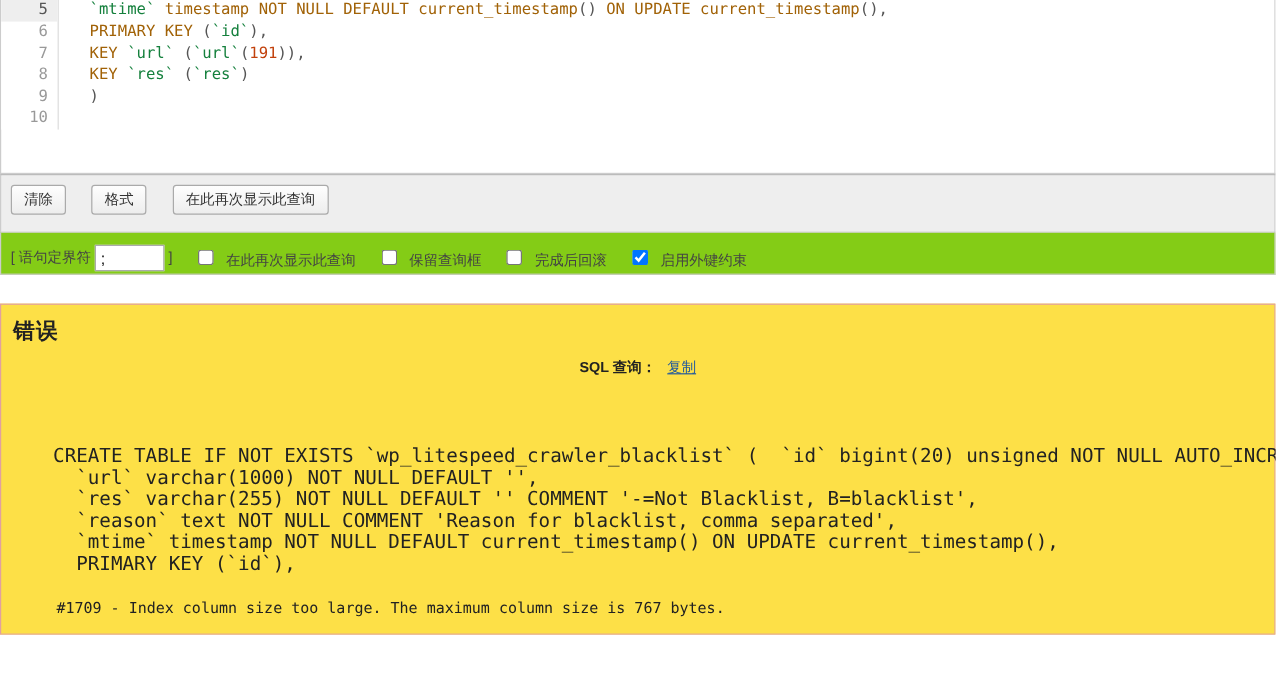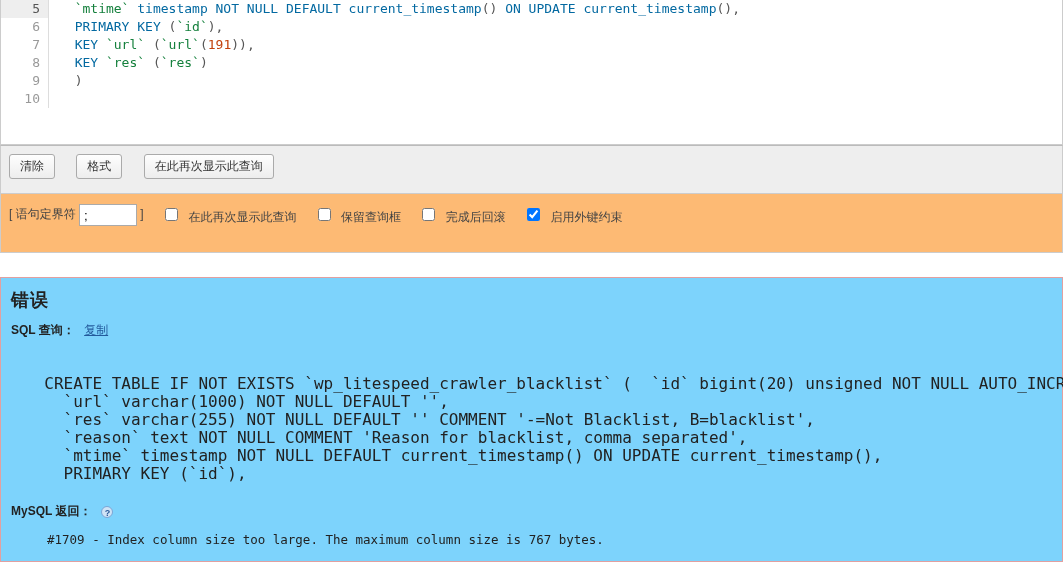--- a/index.html
+++ b/index.html
@@ -33,21 +33,21 @@
   .gutter .hl { background: #eee; color: #555; }
   .code-col {
     margin-left: 48px;
     padding: 0 10px;
     font-family: Consolas, "DejaVu Sans Mono", monospace;
     font-size: 13px;
     line-height: 18px;
     min-height: 130px;
     white-space: pre;
   }
-  .tk-kw { color: #0369a1; }           
+  .tk-kw { color: #a16207; }           
   .tk-id { color: #15803d; }           
   .tk-num { color: #c2410c; }          
   .tk-punct { color: #555; }
 
   .toolbar {
     background: #eee;
     border: 1px solid #ccc;
     border-top: 1px solid #bbb;
     padding: 8px;
   }
@@ -72,47 +72,47 @@
     color: #2a5a9a;
     font-size: 9px;
     text-align: center;
     line-height: 12px;
     font-weight: bold;
     vertical-align: middle;
   }
   .options-bar {
     border: 1px solid #ccc;
     border-top: none;
-    background: #fdba74;
-    padding: 10px 8px 26px 8px;
+    background: #84cc16;
+    padding: 10px 8px 2px 8px;
   }
   .delim-input {
     width: 58px; height: 22px;
     border: 1px solid #aaa;
     vertical-align: middle;
     padding: 2px 4px;
   }
   .chkgroup { display:inline-block; margin-left: 14px; vertical-align: middle; }
   .chkgroup span { margin-left:4px; }
 
   .error-box {
     margin-top: 24px;
     border: 1px solid #e2a0a0;
-    background: #7dd3fc;
+    background: #fde047;
     padding: 8px 10px 14px 10px;
     font-size: 12px;
     color: #222;
   }
   .error-title {
     font-size: 18px;
     font-weight: bold;
     margin: 2px 0 10px 0;
     letter-spacing: 1px;
   }
-  .error-sub { font-weight: bold; margin-bottom: 36px; }
+  .error-sub { font-weight: bold; margin-bottom: 56px; text-align: center; }
   .copy-link { color: #235a9c; text-decoration: underline; font-weight: normal; cursor: pointer; margin-left: 6px; }
   .sql-block {
     font-family: Consolas, "DejaVu Sans Mono", monospace;
     font-size: 16px;
     line-height: 18px;
     margin: 0 0 20px 14px;
     white-space: pre;
   }
   .mysql-return { font-weight: bold; margin-bottom: 12px; }
   .err-text {
@@ -174,18 +174,14 @@
   <div class="error-sub">
     <span>SQL 查询：</span>
     <span class="copy-link">复制</span>
   </div>
   <div class="sql-block">  CREATE TABLE IF NOT EXISTS `wp_litespeed_crawler_blacklist` (  `id` bigint(20) unsigned NOT NULL AUTO_INCREMENT,
     `url` varchar(1000) NOT NULL DEFAULT '',
     `res` varchar(255) NOT NULL DEFAULT '' COMMENT '-=Not Blacklist, B=blacklist',
     `reason` text NOT NULL COMMENT 'Reason for blacklist, comma separated',
     `mtime` timestamp NOT NULL DEFAULT current_timestamp() ON UPDATE current_timestamp(),
     PRIMARY KEY (`id`),</div>
-  <div class="mysql-return">
-    <span>MySQL 返回：</span>
-    &nbsp;&nbsp;<span class="help-icon">?</span>
-  </div>
   <div class="err-text">#1709 - Index column size too large. The maximum column size is 767 bytes.</div>
 </div>
 
 </body></html>

